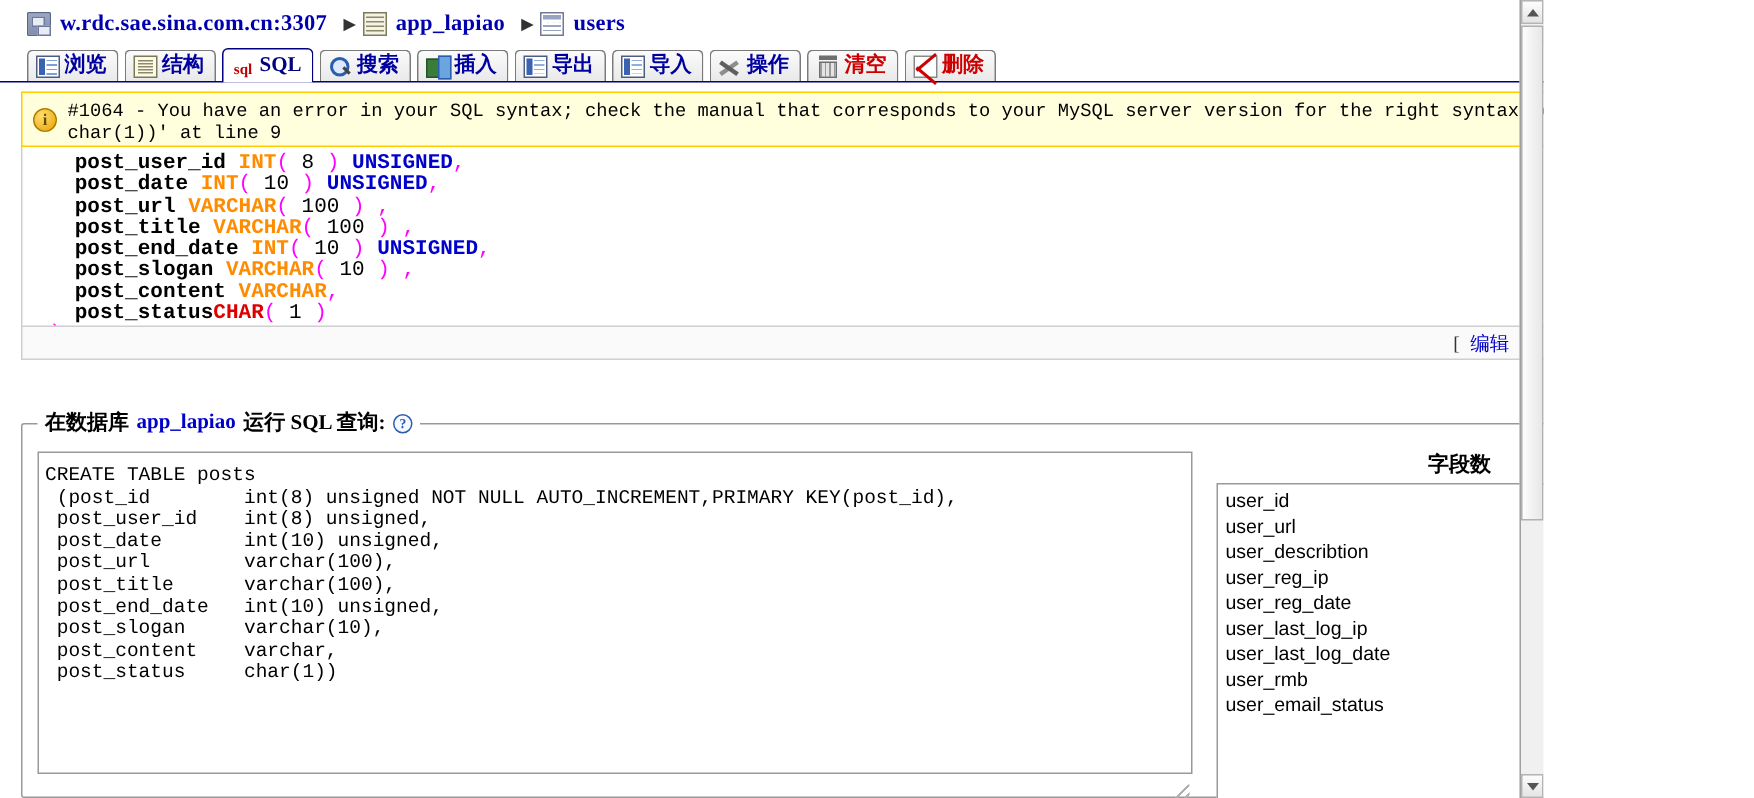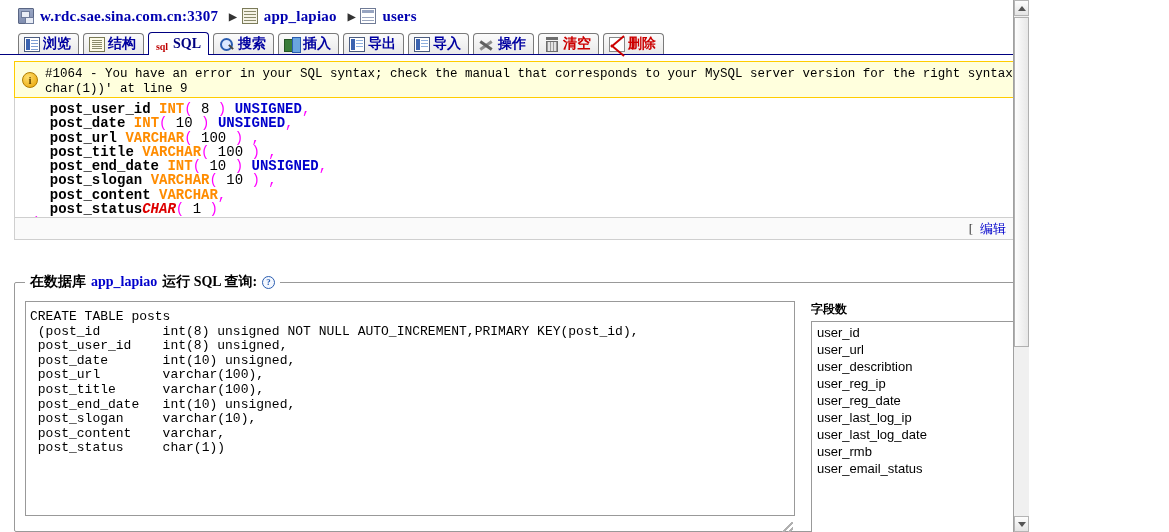--- a/index.html
+++ b/index.html
@@ -222,21 +222,21 @@
   .sql-code {
     font-family: "Liberation Mono", monospace;
     font-size: 14px;
     line-height: 14.3px;
     padding: 4px 0 0 18px;
     white-space: pre;
     color: #000000;
   }
   .sql-code .ident { color:#000000; font-weight:bold; }
   .sql-code .type  { color:#ff8c00; font-weight:bold; }
-  .sql-code .type2 { color:#dd0000; font-weight:bold;font-style:italic; }
+  .sql-code .type2 { color:#dd0000; font-weight:bold; }
   .sql-code .attr  { color:#0000cc; font-weight:bold; }
   .sql-code .punc  { color:#ff00ff; }
   .sql-code .num   { color:#000000; }
 
   .sql-scroll {
     position: absolute; right: 0; top: 0;
     width: 16px; height: 120px;
     background: #f2f2f2; border-left: 1px solid #c8c8c8;
   }
   .sql-scroll .sb-arrow2 {
@@ -325,22 +325,23 @@
     position: absolute; right: 2px; bottom: 2px;
     width: 12px; height: 12px;
     background:
       linear-gradient(135deg, transparent 0 45%, #b0b0b0 45% 55%, transparent 55% 100%),
       linear-gradient(135deg, transparent 0 70%, #b0b0b0 70% 80%, transparent 80% 100%);
     pointer-events: none;
   }
   .fields-col { display: flex; flex-direction: column; }
   .fields-label {
     font-family: "Liberation Serif", serif;
-    font-size: 12px; font-weight: bold; color: #000000;
+    font-size: 14px; font-weight: bold; color: #000000;
     margin-bottom: 3px;
+    text-align: center;
   }
   .fields-list {
     width: 324px; height: 215px;
     border: 1px solid #999999;
     background: #ffffff;
     overflow: hidden;
     position: relative;
     font-family: "Liberation Sans", sans-serif;
     font-size: 13px;
     color: #000000;

